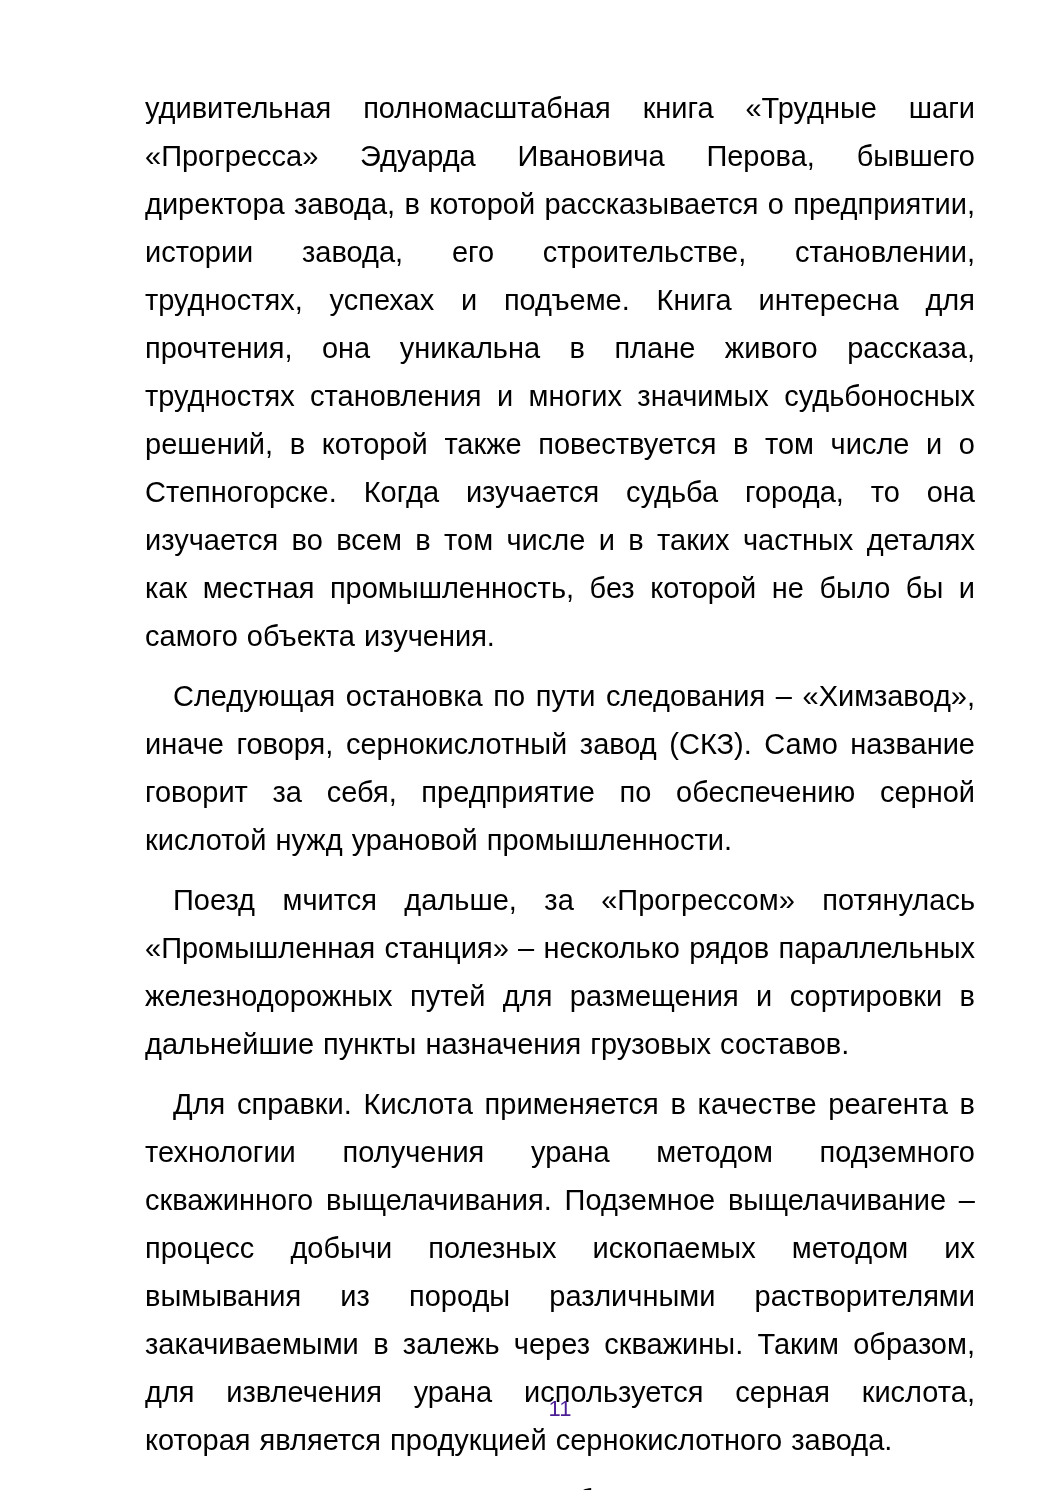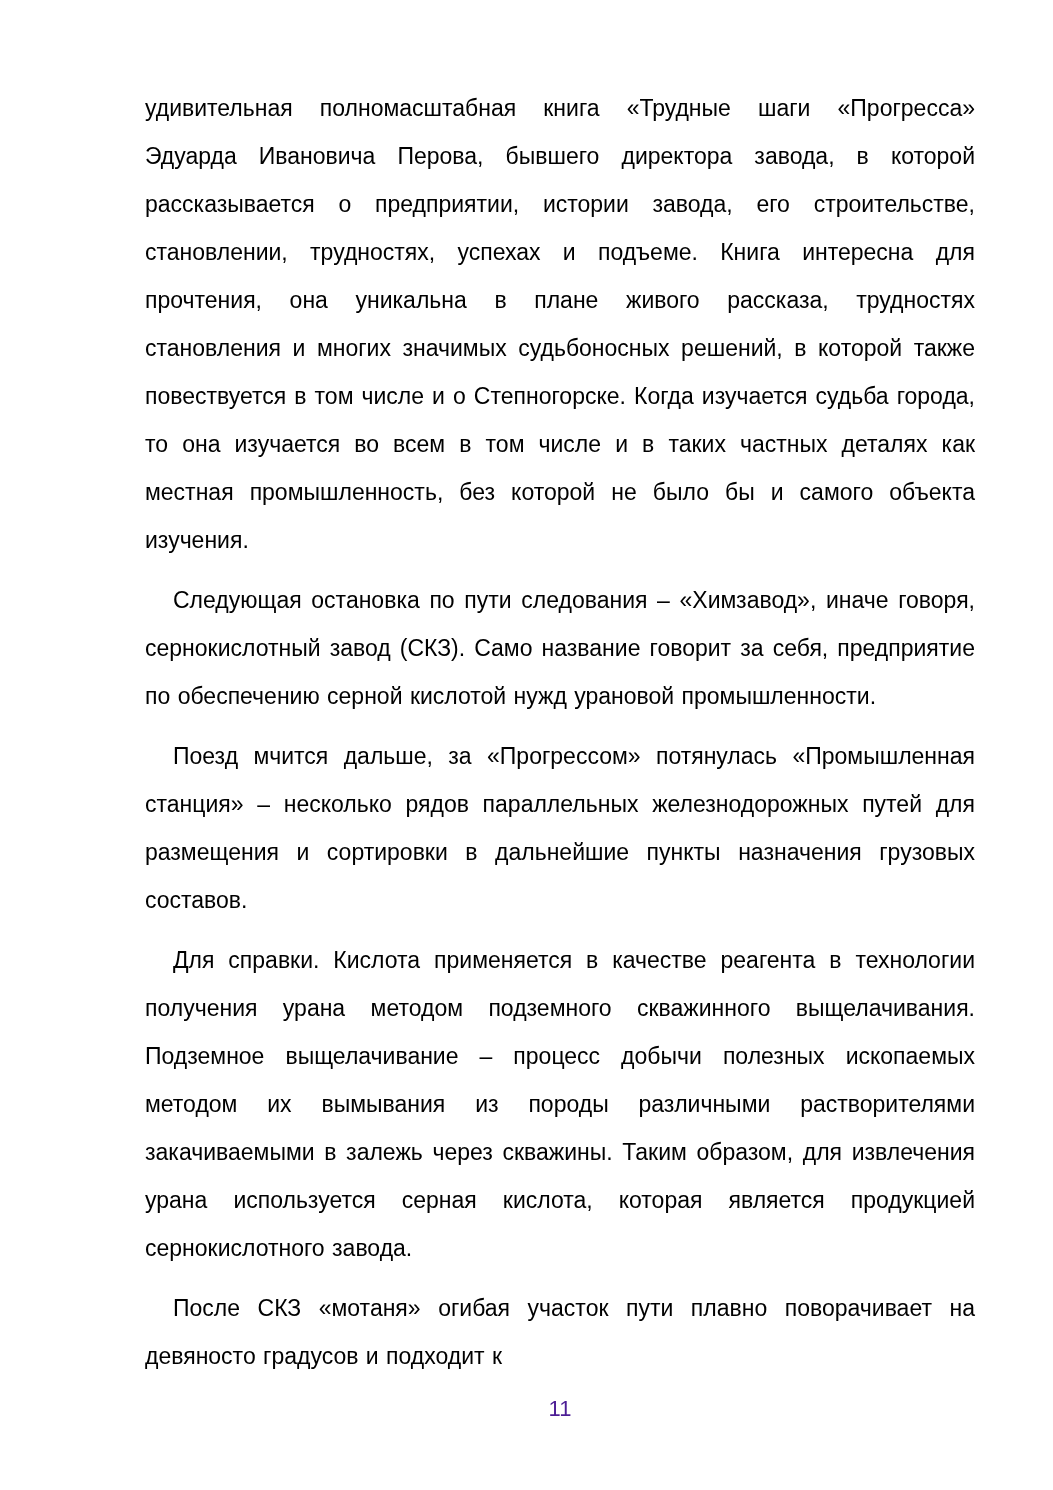--- a/index.html
+++ b/index.html
@@ -21,21 +21,21 @@
     background: #ffffff;
   }
   .text-block {
     position: absolute;
     left: 145px;
     top: 84px;
     width: 830px;
   }
   .para {
     margin: 0 0 12px 0;
-    font-size: 23px;
+    font-size: 29px;
     line-height: 48px;
     text-align: justify;
     text-align-last: left;
     text-indent: 28px;
     word-spacing: 1px;
     color: #000000;
   }
   .para.no-indent {
     text-indent: 0;
   }

